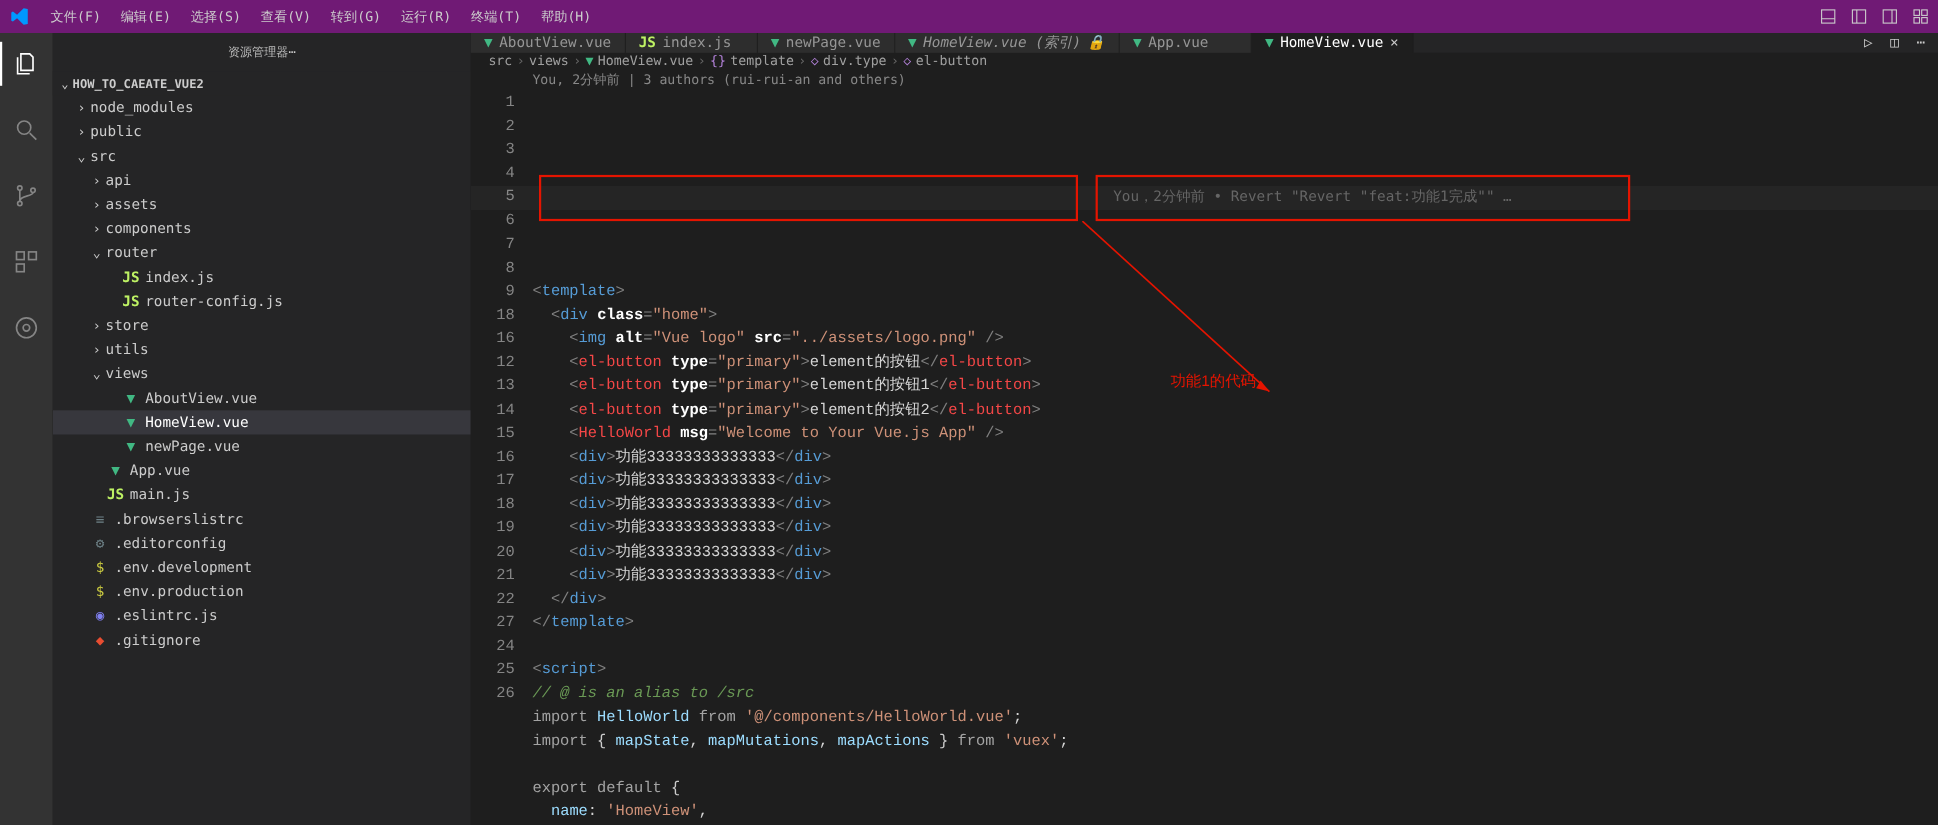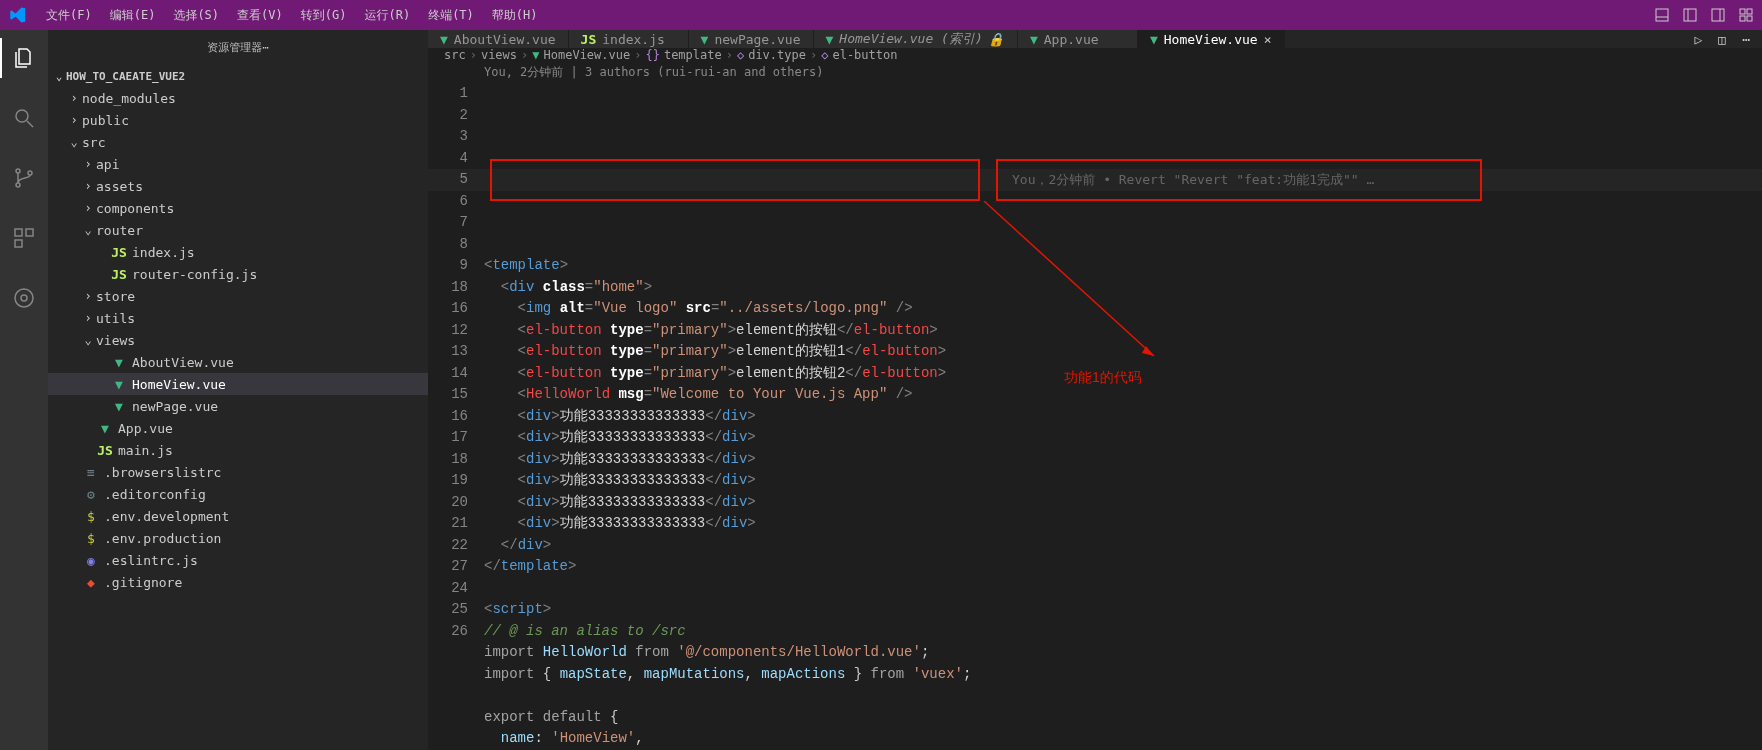--- a/index.html
+++ b/index.html
@@ -508,17 +508,17 @@
         </div>
       <div class="code-lines" id="code-lines">
         <div class="line-hl" style="top:86px;"></div>
         <div class="highlight-box" style="left:6px; top:76px; width:490px; height:42px;"></div>
         <div class="highlight-box" style="left:512px; top:76px; width:486px; height:42px;"></div>
         <div class="gitlens-inline" style="left:528px; top:86px;">You，2分钟前 • Revert "Revert "feat:功能1完成"" …</div>
         <svg class="arrow-svg" style="left:490px; top:118px; width:200px; height:170px;">
           <line x1="10" y1="0" x2="180" y2="155" stroke="#e51400" stroke-width="1.5"></line>
           <polygon points="180,155 172,145 168,152" fill="#e51400"></polygon>
         </svg>
-        <div class="annotation-text" style="left:580px; top:284px;">功能1的代码</div>
+        <div class="annotation-text" style="left:580px; top:253px;">功能1的代码</div>
       <div class="line"><span class="t-bracket">&lt;</span><span class="t-tag">template</span><span class="t-bracket">&gt;</span></div><div class="line"><span>  </span><span class="t-bracket">&lt;</span><span class="t-tag">div</span><span> </span><span class="t-attr">class</span><span class="t-bracket">=</span><span class="t-str">"home"</span><span class="t-bracket">&gt;</span></div><div class="line"><span>    </span><span class="t-bracket">&lt;</span><span class="t-tag">img</span><span> </span><span class="t-attr">alt</span><span class="t-bracket">=</span><span class="t-str">"Vue logo"</span><span> </span><span class="t-attr">src</span><span class="t-bracket">=</span><span class="t-str">"../assets/logo.png"</span><span> </span><span class="t-bracket">/&gt;</span></div><div class="line"><span>    </span><span class="t-bracket">&lt;</span><span class="t-custom">el-button</span><span> </span><span class="t-attr">type</span><span class="t-bracket">=</span><span class="t-str">"primary"</span><span class="t-bracket">&gt;</span><span class="t-text">element的按钮</span><span class="t-bracket">&lt;/</span><span class="t-custom">el-button</span><span class="t-bracket">&gt;</span></div><div class="line"><span>    </span><span class="t-bracket">&lt;</span><span class="t-custom">el-button</span><span> </span><span class="t-attr">type</span><span class="t-bracket">=</span><span class="t-str">"primary"</span><span class="t-bracket">&gt;</span><span class="t-text">element的按钮1</span><span class="t-bracket">&lt;/</span><span class="t-custom">el-button</span><span class="t-bracket">&gt;</span></div><div class="line"><span>    </span><span class="t-bracket">&lt;</span><span class="t-custom">el-button</span><span> </span><span class="t-attr">type</span><span class="t-bracket">=</span><span class="t-str">"primary"</span><span class="t-bracket">&gt;</span><span class="t-text">element的按钮2</span><span class="t-bracket">&lt;/</span><span class="t-custom">el-button</span><span class="t-bracket">&gt;</span></div><div class="line"><span>    </span><span class="t-bracket">&lt;</span><span class="t-custom">HelloWorld</span><span> </span><span class="t-attr">msg</span><span class="t-bracket">=</span><span class="t-str">"Welcome to Your Vue.js App"</span><span> </span><span class="t-bracket">/&gt;</span></div><div class="line"><span>    </span><span class="t-bracket">&lt;</span><span class="t-tag">div</span><span class="t-bracket">&gt;</span><span class="t-text">功能33333333333333</span><span class="t-bracket">&lt;/</span><span class="t-tag">div</span><span class="t-bracket">&gt;</span></div><div class="line"><span>    </span><span class="t-bracket">&lt;</span><span class="t-tag">div</span><span class="t-bracket">&gt;</span><span class="t-text">功能33333333333333</span><span class="t-bracket">&lt;/</span><span class="t-tag">div</span><span class="t-bracket">&gt;</span></div><div class="line"><span>    </span><span class="t-bracket">&lt;</span><span class="t-tag">div</span><span class="t-bracket">&gt;</span><span class="t-text">功能33333333333333</span><span class="t-bracket">&lt;/</span><span class="t-tag">div</span><span class="t-bracket">&gt;</span></div><div class="line"><span>    </span><span class="t-bracket">&lt;</span><span class="t-tag">div</span><span class="t-bracket">&gt;</span><span class="t-text">功能33333333333333</span><span class="t-bracket">&lt;/</span><span class="t-tag">div</span><span class="t-bracket">&gt;</span></div><div class="line"><span>    </span><span class="t-bracket">&lt;</span><span class="t-tag">div</span><span class="t-bracket">&gt;</span><span class="t-text">功能33333333333333</span><span class="t-bracket">&lt;/</span><span class="t-tag">div</span><span class="t-bracket">&gt;</span></div><div class="line"><span>    </span><span class="t-bracket">&lt;</span><span class="t-tag">div</span><span class="t-bracket">&gt;</span><span class="t-text">功能33333333333333</span><span class="t-bracket">&lt;/</span><span class="t-tag">div</span><span class="t-bracket">&gt;</span></div><div class="line"><span>  </span><span class="t-bracket">&lt;/</span><span class="t-tag">div</span><span class="t-bracket">&gt;</span></div><div class="line"><span class="t-bracket">&lt;/</span><span class="t-tag">template</span><span class="t-bracket">&gt;</span></div><div class="line"></div><div class="line"><span class="t-bracket">&lt;</span><span class="t-tag">script</span><span class="t-bracket">&gt;</span></div><div class="line"><span class="t-cmt">// @ is an alias to /src</span></div><div class="line"><span class="t-kw">import</span><span> </span><span class="t-var">HelloWorld</span><span> </span><span class="t-kw">from</span><span> </span><span class="t-str">'@/components/HelloWorld.vue'</span><span class="t-text">;</span></div><div class="line"><span class="t-kw">import</span><span> { </span><span class="t-var">mapState</span><span class="t-text">, </span><span class="t-var">mapMutations</span><span class="t-text">, </span><span class="t-var">mapActions</span><span> } </span><span class="t-kw">from</span><span> </span><span class="t-str">'vuex'</span><span class="t-text">;</span></div><div class="line"></div><div class="line"><span class="t-kw">export</span><span> </span><span class="t-kw">default</span><span> {</span></div><div class="line"><span>  </span><span class="t-var">name</span><span class="t-text">: </span><span class="t-str">'HomeView'</span><span class="t-text">,</span></div><div class="line"></div></div>
     </div>
   </div>
 </div>
 
 </body></html>

